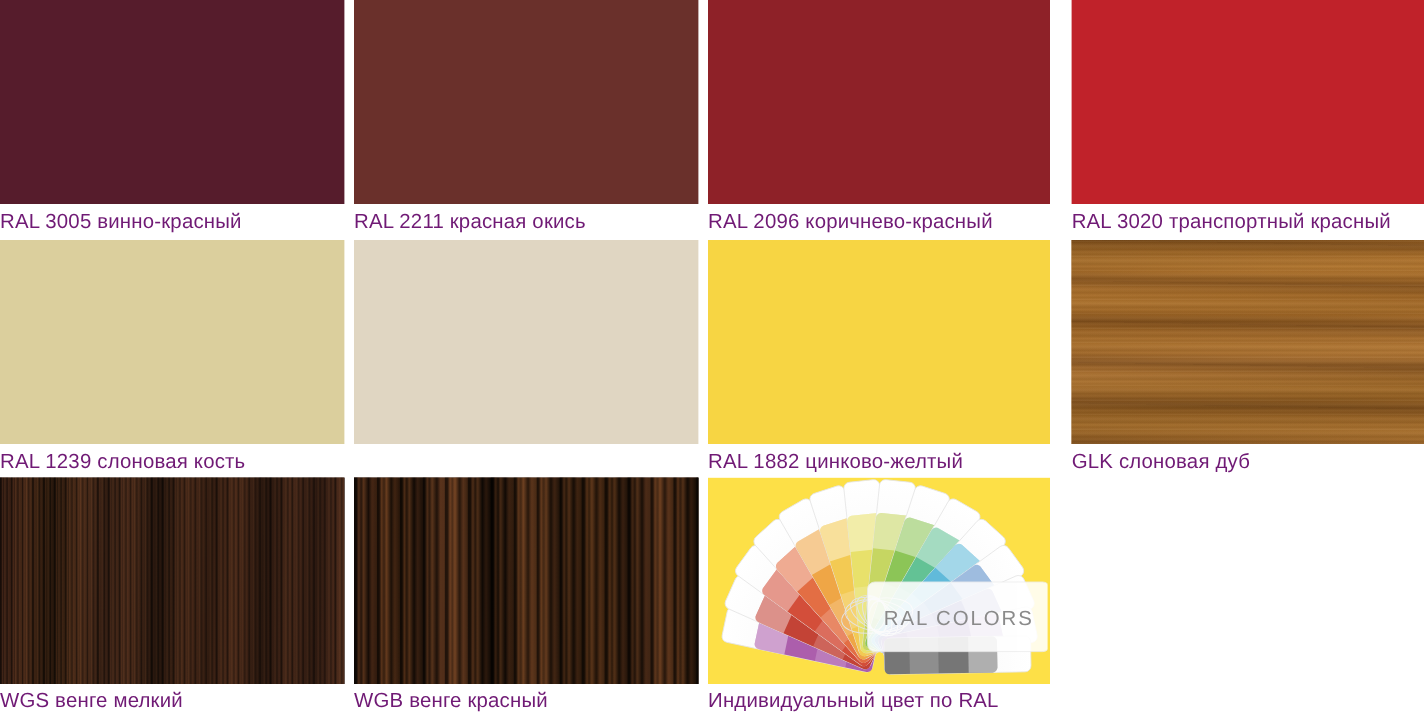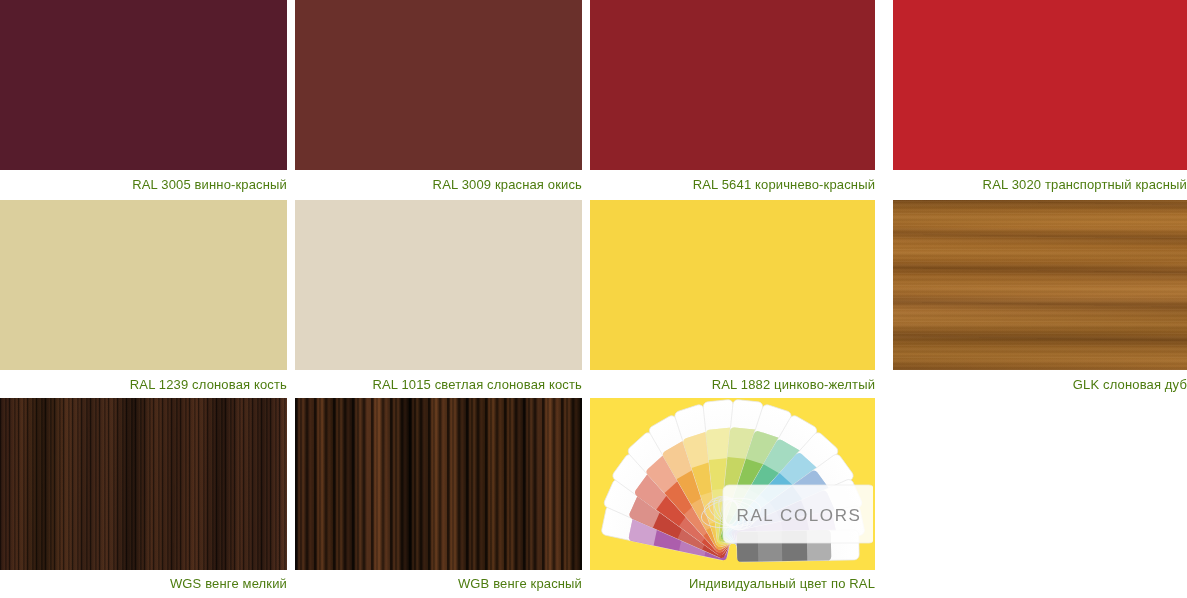--- a/index.html
+++ b/index.html
@@ -42,23 +42,23 @@
     display: block;
     position: relative;
     overflow: hidden;
   }
   .row-1 .swatch-chip { height: 170px; }
   .row-2 .swatch-chip { height: 170px; }
   .row-3 .swatch-chip { height: 172px; }
 
   .swatch-label {
     display: block;
-    text-align: right;
-    font-size: 13px;
-    color: #4d7c0f;
+    text-align: left;
+    font-size: 17px;
+    color: #701a75;
     letter-spacing: 0.15px;
     line-height: 30px;
     height: 30px;
     white-space: nowrap;
     font-family: "Liberation Sans", sans-serif;
   }
   .row-3 .swatch-label { line-height: 28px; height: 44px; }
 
   
   .wood-oak {
@@ -152,45 +152,44 @@
 
   <div class="swatch-row row-1">
 
     <div class="swatch-cell col-1">
       <div class="swatch-chip" style="background-color:#561c2c;"></div>
       <span class="swatch-label">RAL 3005 винно-красный</span>
     </div>
 
     <div class="swatch-cell col-2">
       <div class="swatch-chip" style="background-color:#6a302b;"></div>
-      <span class="swatch-label">RAL 3009 красная окись</span>
+      <span class="swatch-label">RAL 2211 красная окись</span>
     </div>
 
     <div class="swatch-cell col-3">
       <div class="swatch-chip" style="background-color:#8e2128;"></div>
-      <span class="swatch-label">RAL 5641 коричнево-красный</span>
+      <span class="swatch-label">RAL 2096 коричнево-красный</span>
     </div>
 
     <div class="swatch-cell col-4">
       <div class="swatch-chip" style="background-color:#c0222a;"></div>
       <span class="swatch-label">RAL 3020 транспортный красный</span>
     </div>
 
   </div>
 
   <div class="swatch-row row-2">
 
     <div class="swatch-cell col-1">
       <div class="swatch-chip" style="background-color:#dbcf9d;"></div>
       <span class="swatch-label">RAL 1239 слоновая кость</span>
     </div>
 
     <div class="swatch-cell col-2">
       <div class="swatch-chip" style="background-color:#e0d6c2;"></div>
-      <span class="swatch-label">RAL 1015 светлая слоновая кость</span>
     </div>
 
     <div class="swatch-cell col-3">
       <div class="swatch-chip" style="background-color:#f7d543;"></div>
       <span class="swatch-label">RAL 1882 цинково-желтый</span>
     </div>
 
     <div class="swatch-cell col-4">
       <div class="swatch-chip wood-oak"></div>
       <span class="swatch-label">GLK слоновая дуб</span>

